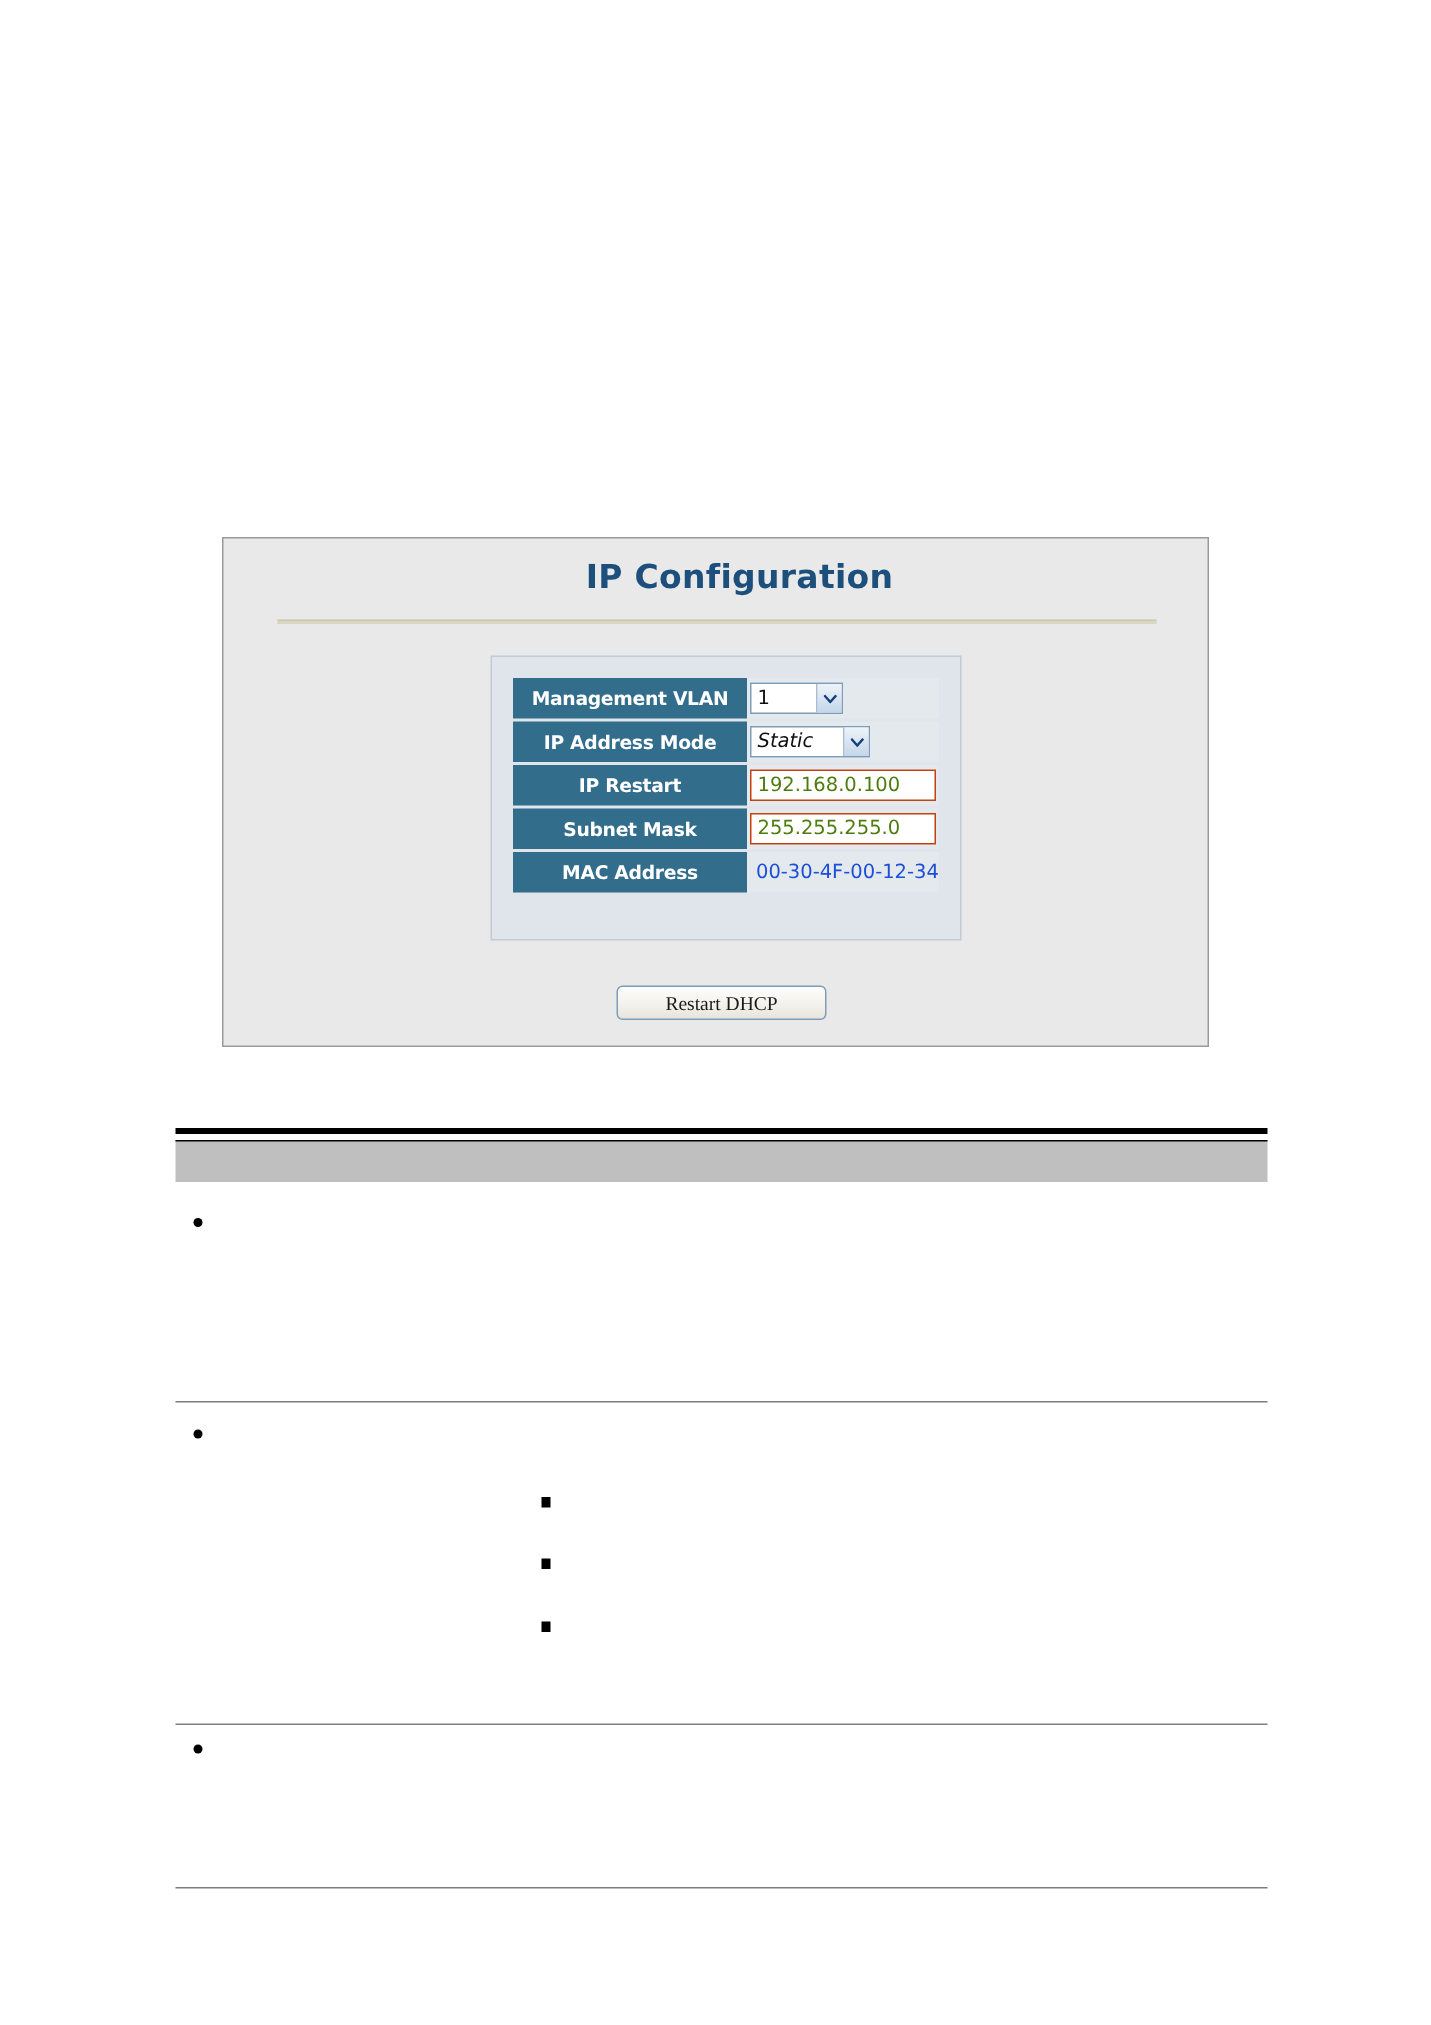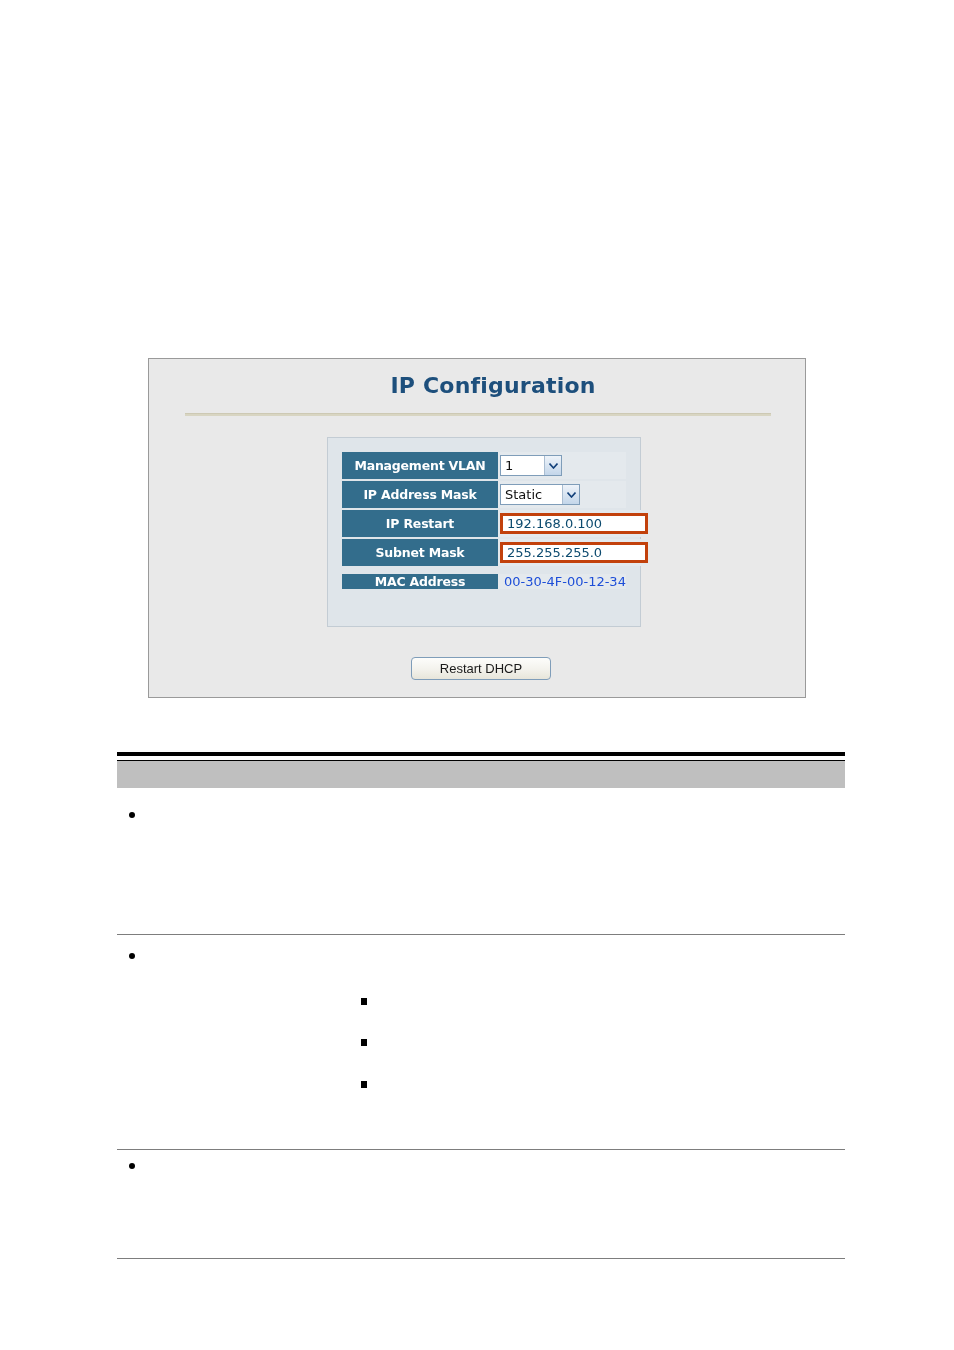--- a/index.html
+++ b/index.html
@@ -61,21 +61,21 @@
     background: #dfe5ea;
     box-sizing: border-box;
     padding: 14px;
   }
   .cfg-row {
     display: flex;
     align-items: stretch;
     margin-bottom: 2px;
     min-height: 27px;
   }
-  .cfg-row:last-child { margin-bottom: 17px; align-items: center; }
+  .cfg-row:last-child { margin-bottom: 17px; }
 
   .cfg-label {
     width: 156px;
     flex: 0 0 156px;
     background: #33708f;
     background: linear-gradient(to bottom, #3d7b99 0%, #336d8c 50%, #2f6versionD85 100%);
     background: #336d8c;
     color: #ffffff;
     font-family: "DejaVu Sans", sans-serif;
     font-size: 12.5px;
@@ -123,56 +123,56 @@
     background: linear-gradient(to bottom, #eef3f9 0%, #c3d6ea 100%);
     border-left: 1px solid #aabdd1;
     display: flex;
     align-items: center;
     justify-content: center;
     box-sizing: border-box;
   }
   .xp-select .sel-arrow svg { display: block; }
 
   #sel-vlan { width: 62px; }
-  #sel-mode { width: 80px; }
+  #sel-mode { width: 80px; font-style: italic; }
 
   
   .xp-input {
     height: 21px;
     background: #ffffff;
-    border: 3px solid #c2410c;
-    box-sizing: border-box;
-    font-family: "DejaVu Sans", sans-serif;
-    font-size: 13px;
-    color: #0c4a6e;
+    border: 1px solid #c2410c;
+    box-sizing: border-box;
+    font-family: "DejaVu Sans", sans-serif;
+    font-size: 13px;
+    color: #4d7c0f;
     display: flex;
     align-items: center;
     padding: 0 4px;
-    width: 148px;
+    width: 124px;
   }
 
   .plain-value {
     font-family: "DejaVu Sans", sans-serif;
     font-size: 13px;
     color: #1d4ed8;
     padding-left: 4px;
     white-space: nowrap;
   }
 
   
   #restart-dhcp-button {
     position: absolute;
     left: 262px;
     top: 298px;
     width: 140px;
     height: 23px;
     border: 1px solid #7f9db9;
     border-radius: 4px;
     background: linear-gradient(to bottom, #fdfdfb 0%, #f3f2ec 55%, #e7e5da 100%);
-    font-family: Liberation Sans, sans-serif;
+    font-family: Liberation Serif, serif;
     font-size: 13px;
     color: #1a1a1a;
     display: flex;
     align-items: center;
     justify-content: center;
     box-sizing: border-box;
     cursor: pointer;
   }
 
   
@@ -236,21 +236,21 @@
           <span class="sel-arrow">
             <svg width="9" height="6" viewBox="0 0 9 6">
                 <path d="M0.5 0.5 L4.5 5 L8.5 0.5" fill="none" stroke="#12407a" stroke-width="1.6"></path>
               </svg>
           </span>
         </div>
       </div>
     </div>
 
     <div class="cfg-row">
-      <div class="cfg-label">IP Address Mask</div>
+      <div class="cfg-label">IP Address Mode</div>
       <div class="cfg-value">
         <div class="xp-select" id="sel-mode">
           <span class="sel-text">Static</span>
           <span class="sel-arrow">
             <svg width="9" height="6" viewBox="0 0 9 6">
                 <path d="M0.5 0.5 L4.5 5 L8.5 0.5" fill="none" stroke="#12407a" stroke-width="1.6"></path>
               </svg>
           </span>
         </div>
       </div>

